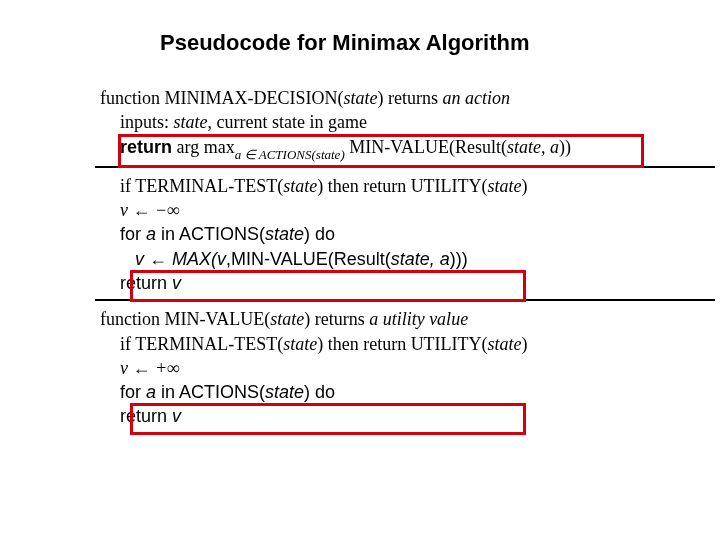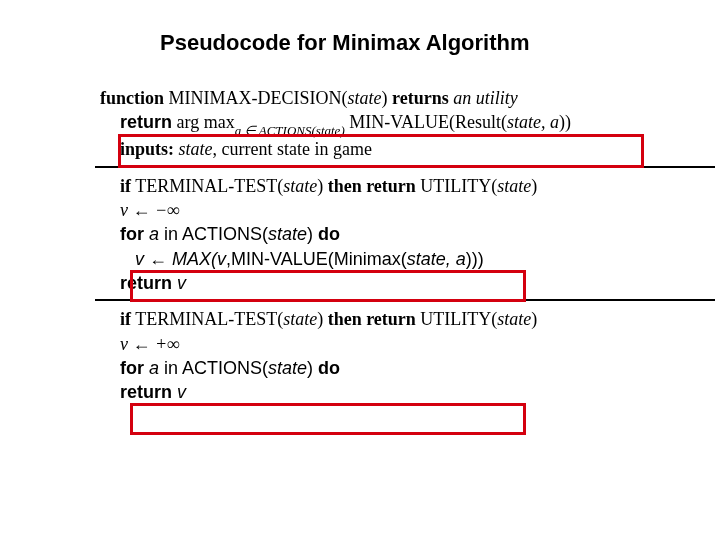--- a/index.html
+++ b/index.html
@@ -22,21 +22,21 @@
     margin-left: 60px;
     margin-bottom: 30px;
   }
   .block {
     font-family: "Times New Roman", Times, serif;
     font-size: 18px;
     line-height: 1.35;
     margin-bottom: 0;
     position: relative;
   }
-  .bold { font-weight: bold; }
+  .bold { font-weight: normal; }
   .italic { font-style: italic; }
   .indent1 { margin-left: 20px; }
   .indent2 { margin-left: 35px; }
   .sans { font-family: Arial, Helvetica, sans-serif; font-style: italic; }
   .sansb { font-family: Arial, Helvetica, sans-serif; font-weight: bold; font-style: normal; }
   .sub { font-size: 13px; vertical-align: sub; position: relative; top: 2px;}
   .hr {
     border: none;
     border-top: 2px solid black;
     margin: 4px 0 6px 0;
@@ -50,53 +50,56 @@
   }
 </style>
 </head>
 <body>
 
 <div class="page">
   <div class="title">Pseudocode for Minimax Algorithm</div>
 
   <div class="block">
     <div>
-      <span class="bold">function</span><span> MINIMAX-DECISION(</span><span class="italic">state</span><span>) </span><span class="bold">returns</span><span class="italic"> an utility</span>
+      <span class="bold">function</span><span> MINIMAX-DECISION(</span><span class="italic">state</span><span>) </span><span class="bold">returns</span><span class="italic"> an action</span>
+    </div>
+    <div class="indent1">
+      <span class="bold">inputs:</span><span> </span><span class="italic">state</span><span>, current state in game</span>
     </div>
     <div class="indent1">
       <span class="sansb">return</span><span> arg max</span><span class="italic sub"><span>a ∈ ACTIONS(</span><span>state</span><span>)</span></span><span> MIN-VALUE(Result(</span><span class="italic">state, a</span><span>))</span>
-    </div>
-    <div class="indent1">
-      <span class="bold">inputs:</span><span> </span><span class="italic">state</span><span>, current state in game</span>
     </div>
     <div class="redbox" style="left:18px; top:48px; width:520px; height:28px;"></div>
   </div>
 
   <hr class="hr">
 
   <div class="block">
     <div class="indent1">
       <span class="bold">if</span><span> TERMINAL-TEST(</span><span class="italic">state</span><span>) </span><span class="bold">then return</span><span> UTILITY(</span><span class="italic">state</span><span>)</span>
     </div>
     <div class="indent1 italic">v ← −∞</div>
     <div class="indent1" style="font-family: Arial, Helvetica, sans-serif;">
       <span class="bold">for </span><span class="sans">a</span><span>  in ACTIONS(</span><span class="sans">state</span><span>) </span><span class="bold">do</span>
     </div>
     <div class="indent2" style="font-family: Arial, Helvetica, sans-serif;">
-      <span class="sans">v ← MAX(</span><span class="sans">v</span><span>,MIN-VALUE(Minimax(</span><span class="sans">state, a</span><span>)))</span>
+      <span class="sans">v ← MAX(</span><span class="sans">v</span><span>,MIN-VALUE(Result(</span><span class="sans">state, a</span><span>)))</span>
     </div>
     <div class="indent1" style="font-family: Arial, Helvetica, sans-serif;">
       <span class="bold">return </span><span class="sans">v</span>
     </div>
     <div class="redbox" style="left:30px; top:96px; width:390px; height:26px;"></div>
   </div>
 
   <hr class="hr">
 
   <div class="block">
+    <div>
+      <span class="bold">function</span><span> MIN-VALUE(</span><span class="italic">state</span><span>) </span><span class="bold">returns</span><span class="italic"> a utility value</span>
+    </div>
     <div class="indent1">
       <span class="bold">if</span><span> TERMINAL-TEST(</span><span class="italic">state</span><span>) </span><span class="bold">then return</span><span> UTILITY(</span><span class="italic">state</span><span>)</span>
     </div>
     <div class="indent1 italic">v ← +∞</div>
     <div class="indent1" style="font-family: Arial, Helvetica, sans-serif;">
       <span class="bold">for </span><span class="sans">a</span><span>  in ACTIONS(</span><span class="sans">state</span><span>) </span><span class="bold">do</span>
     </div>
     <div class="indent1" style="font-family: Arial, Helvetica, sans-serif;">
       <span class="bold">return </span><span class="sans">v</span>
     </div>

